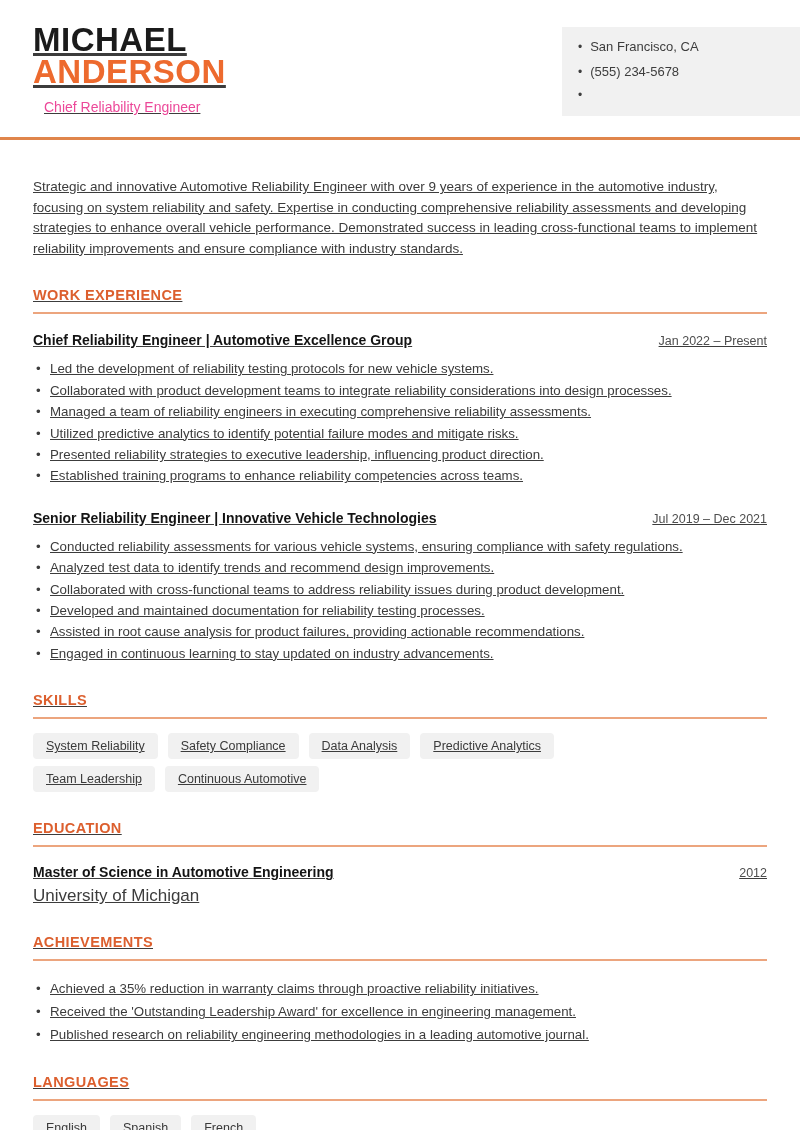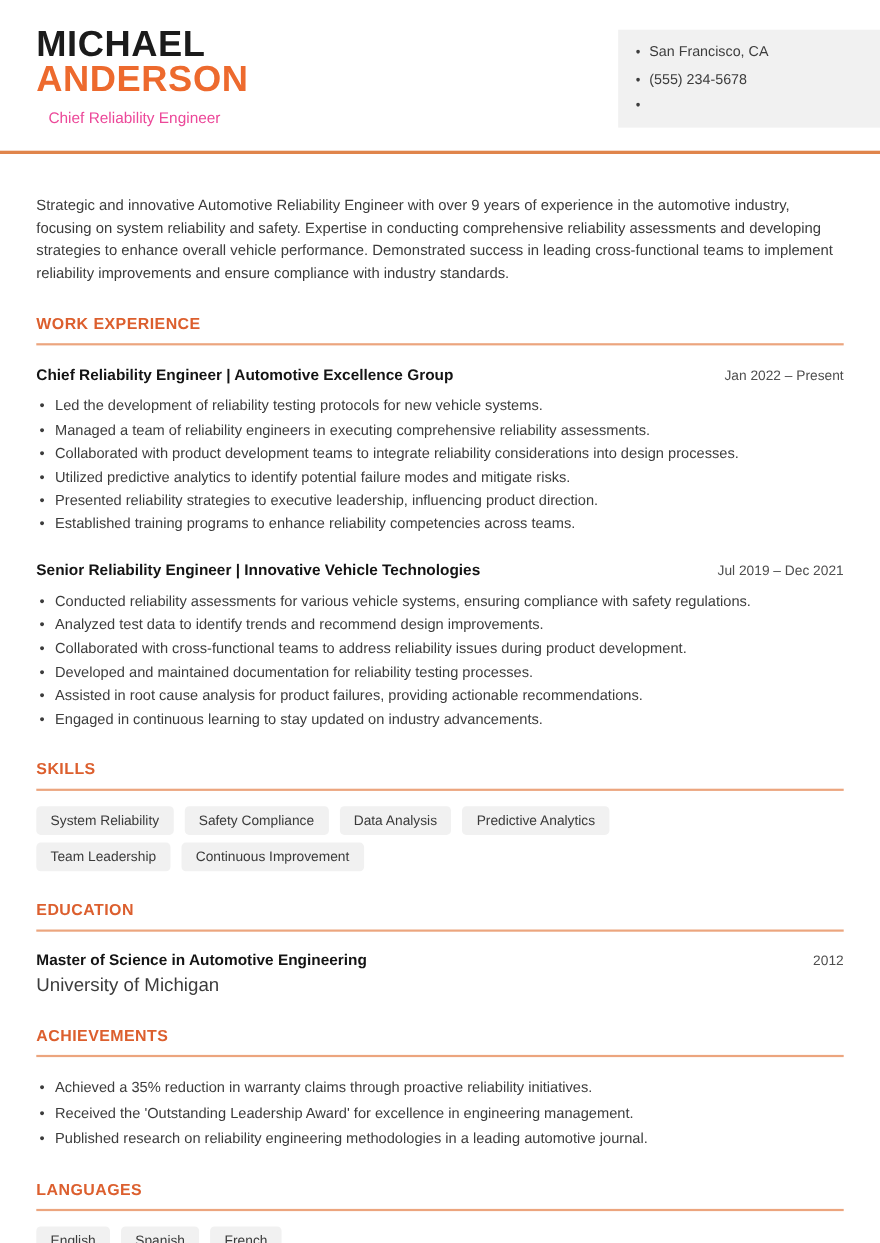--- a/index.html
+++ b/index.html
@@ -14,21 +14,21 @@
     --muted:#4E4E4E;
   }
   *{margin:0;padding:0;box-sizing:border-box;}
   html,body{background:#fff;}
   body{
     width:800px;height:1130px;
     font-family:"Liberation Sans","DejaVu Sans",sans-serif;
     color:var(--body-text);
     overflow:hidden;
   }
-  .page{width:800px;height:842px;background:#fff;position:relative;}
+  .page{width:800px;height:842px;background:#fff;position:relative;text-decoration:underline;}
 
   
   header{
     position:relative;
     height:140px;
     border-bottom:3px solid var(--header-divider);
   }
   .name-block{padding:24px 0 0 33px;}
   .name-line{
     font-size:33px;line-height:32px;font-weight:800;letter-spacing:.5px;
@@ -124,23 +124,23 @@
       <h2>WORK EXPERIENCE</h2>
       <div id="experience-list">
   <article class="exp">
     <div class="row-head">
       <h3 class="exp-title">Chief Reliability Engineer | Automotive Excellence Group</h3>
       <span class="date exp-date">Jan 2022 – Present</span>
     </div>
     <ul class="bullets">
   <li>Led the development of reliability testing protocols for new vehicle systems.</li>
 
+  <li>Collaborated with product development teams to integrate reliability considerations into design processes.</li>
+
   <li>Managed a team of reliability engineers in executing comprehensive reliability assessments.</li>
-
-  <li>Collaborated with product development teams to integrate reliability considerations into design processes.</li>
 
   <li>Utilized predictive analytics to identify potential failure modes and mitigate risks.</li>
 
   <li>Presented reliability strategies to executive leadership, influencing product direction.</li>
 
   <li>Established training programs to enhance reliability competencies across teams.</li>
 </ul>
   </article>
 
   <article class="exp">
@@ -171,21 +171,21 @@
   <span class="tag">System Reliability</span>
 
   <span class="tag">Safety Compliance</span>
 
   <span class="tag">Data Analysis</span>
 
   <span class="tag">Predictive Analytics</span>
 
   <span class="tag">Team Leadership</span>
 
-  <span class="tag">Continuous Improvement</span>
+  <span class="tag">Continuous Automotive</span>
 </div>
     </section>
 
     <section>
       <h2>EDUCATION</h2>
       <div class="row-head edu-head">
         <h3>Master of Science in Automotive Engineering</h3>
         <span class="date">2012</span>
       </div>
       <div class="school">University of Michigan</div>

